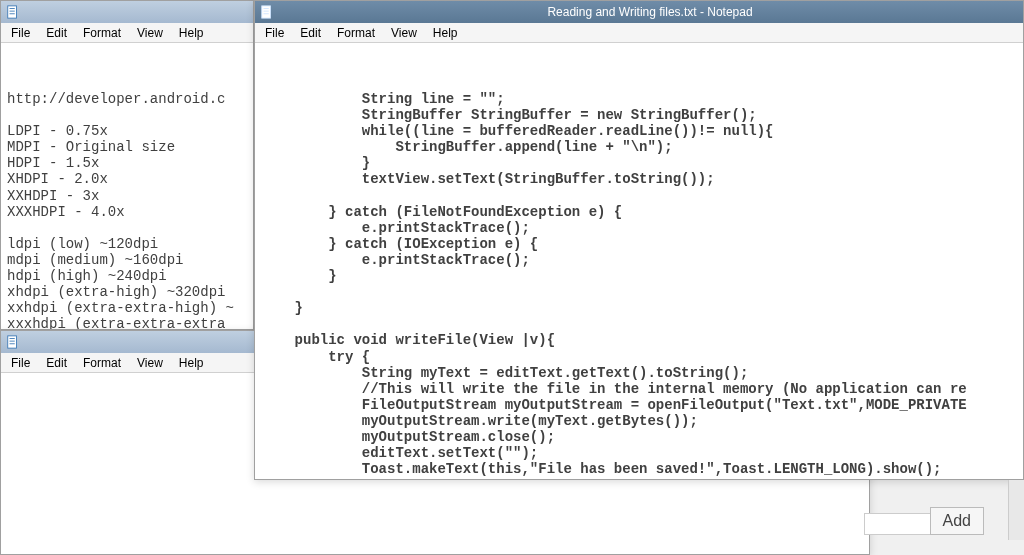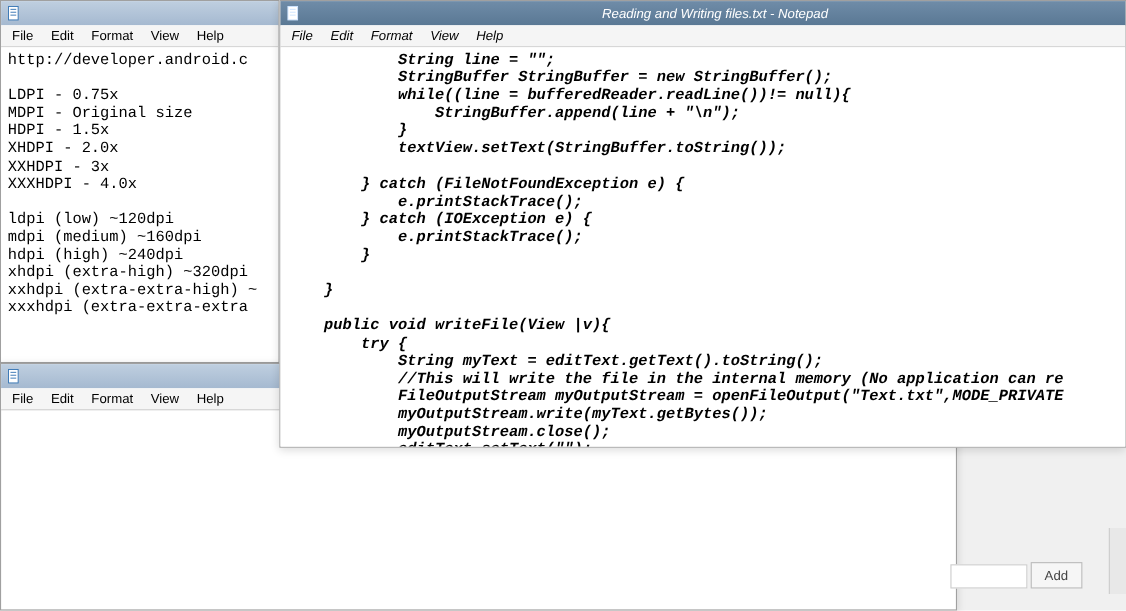--- a/index.html
+++ b/index.html
@@ -42,47 +42,49 @@
       flex: 1;
       text-align: center;
       white-space: nowrap;
       overflow: hidden;
     }
     .menubar {
       height: 20px;
       background: #f5f5f5;
       border-bottom: 1px solid #d0d0d0;
       display: flex;
+      align-items: center;
       padding: 0 2px;
       font-size: 12px;
     }
     .menubar span {
       padding: 2px 8px;
       cursor: default;
     }
     .content {
       flex: 1;
       padding: 4px 6px;
       font-family: Consolas, "Courier New", monospace;
       font-size: 14px;
       line-height: 1.15;
       white-space: pre;
       overflow: hidden;
-      color: #000000;
+      color: #404040;
       background: #fff;
+      margin-top: 44px;
     }
     .content.code { font-weight: 600; }
     
     .add-btn {
       position: absolute;
       right: 40px; bottom: 20px;
       padding: 4px 12px;
       border: 1px solid #bbb;
       background: #f6f6f6;
-      font-size: 12px;
+      font-size: 16px;
       color: #444;
     }
     .input-stub {
       position: absolute;
       right: 90px; bottom: 20px;
       width: 70px; height: 22px;
       border: 1px solid #ccc;
       background: #fff;
     }
     .scrollbar-v {
@@ -147,21 +149,21 @@
   </div>
   <div class="menubar">
     <span>File</span>
     <span>Edit</span>
     <span>Format</span>
     <span>View</span>
     <span>Help</span>
   </div>
 </div>
 
-<div class="window" style="left:254px; top:0; width:770px; height:407px;font-style:italic;">
+<div class="window" style="left:254px; top:0; width:770px; height:480px;">
   <div class="titlebar active">
     <span class="icon-slot notepad-icon">
       <svg viewBox="0 0 16 16">
           <rect x="2" y="1" width="10" height="14" fill="#fff" stroke="#cde4ff"></rect>
           <line x1="4" y1="4" x2="10" y2="4" stroke="#cde4ff"></line>
           <line x1="4" y1="7" x2="10" y2="7" stroke="#cde4ff"></line>
           <line x1="4" y1="10" x2="10" y2="10" stroke="#cde4ff"></line>
         </svg>
     </span>
     <span class="title-text">Reading and Writing files.txt - Notepad</span>

